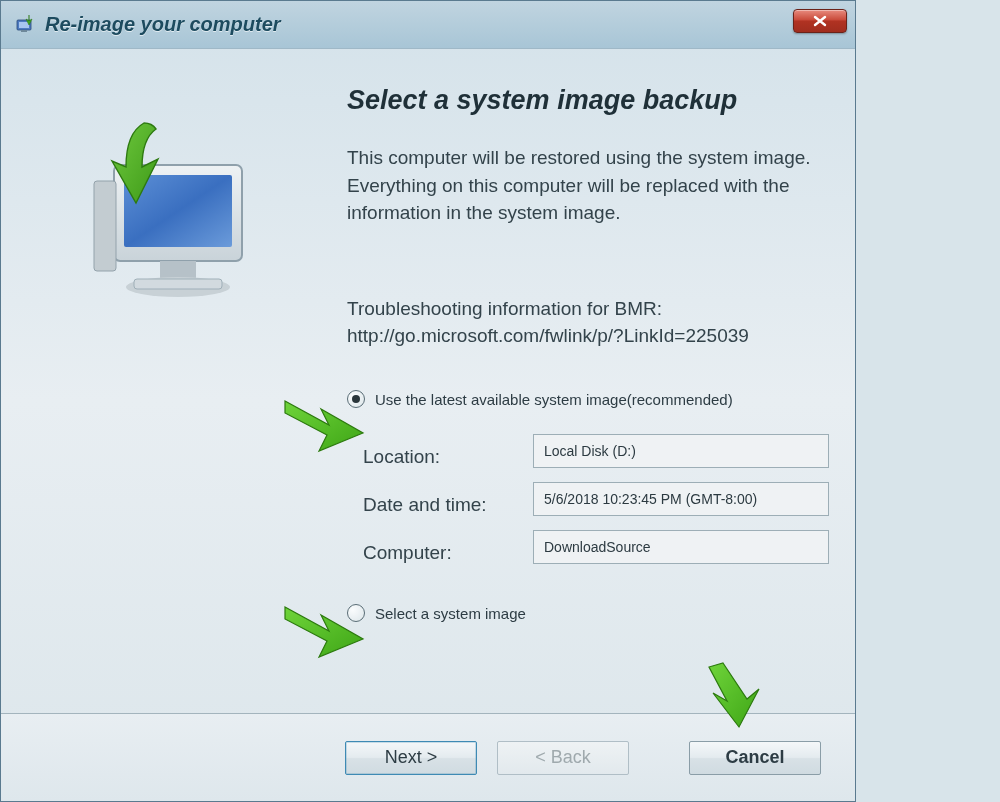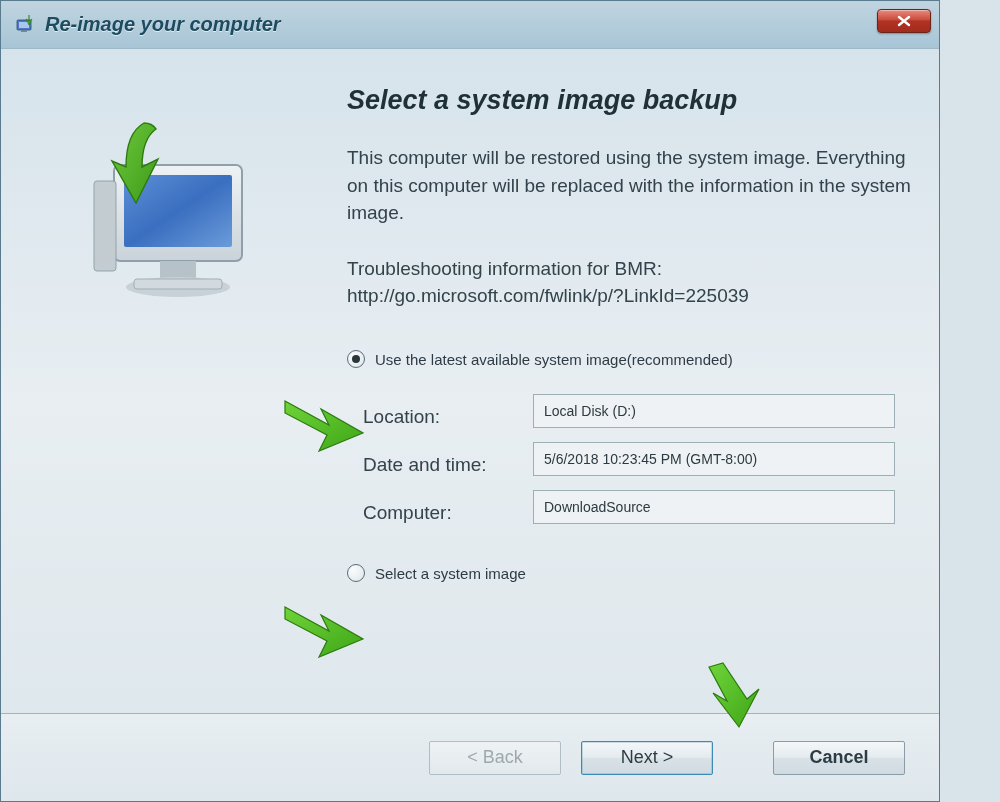--- a/index.html
+++ b/index.html
@@ -4,21 +4,21 @@
 <style>
 * { box-sizing: border-box; margin: 0; padding: 0; }
 body {
   font-family: "Segoe UI", Tahoma, sans-serif;
   background: #d8e4ea;
   width: 1000px;
   height: 802px;
   overflow: hidden;
 }
 .window {
-  width: 940px;
+  width: 856px;
   height: 802px;
   background: linear-gradient(to bottom, #d4e2ea 0%, #e8eef2 50%, #dce6eb 100%);
   border: 1px solid #5a7a8f;
   position: relative;
 }
 .titlebar {
   height: 48px;
   background: linear-gradient(to bottom, #c0d4e0 0%, #b4cddb 50%, #a8c5d6 100%);
   display: flex;
   align-items: center;
@@ -72,21 +72,21 @@
   font-size: 27px;
   font-style: italic;
   font-weight: 700;
   color: #1f3038;
   margin-bottom: 28px;
 }
 .desc {
   font-size: 19px;
   color: #33434b;
   line-height: 1.45;
-  margin-bottom: 28px;
+  margin-bottom: 68px;
 }
 .ts-text {
   font-size: 19px;
   color: #33434b;
   line-height: 1.45;
   margin-bottom: 40px;
 }
 .radio-row {
   display: flex;
   align-items: flex-end;
@@ -269,22 +269,22 @@
       </div>
 
       <div class="radio-row second">
         <span class="radio"></span>
         <span>Select a system image</span>
       </div>
     </div>
   </div>
 
   <div class="footer">
+    <div class="btn default">Next &gt;</div>
     <div class="btn disabled">&lt; Back</div>
-    <div class="btn default">Next &gt;</div>
     <div class="btn cancel">Cancel</div>
   </div>
 
   <svg class="arrow" style="left:278px; top:388px;" width="90" height="70">
     <defs>
         <linearGradient id="ga1" x1="0" y1="0" x2="1" y2="1">
           <stop offset="0" stop-color="#6fd43a"></stop>
           <stop offset="1" stop-color="#3ea516"></stop>
         </linearGradient>
       </defs>

